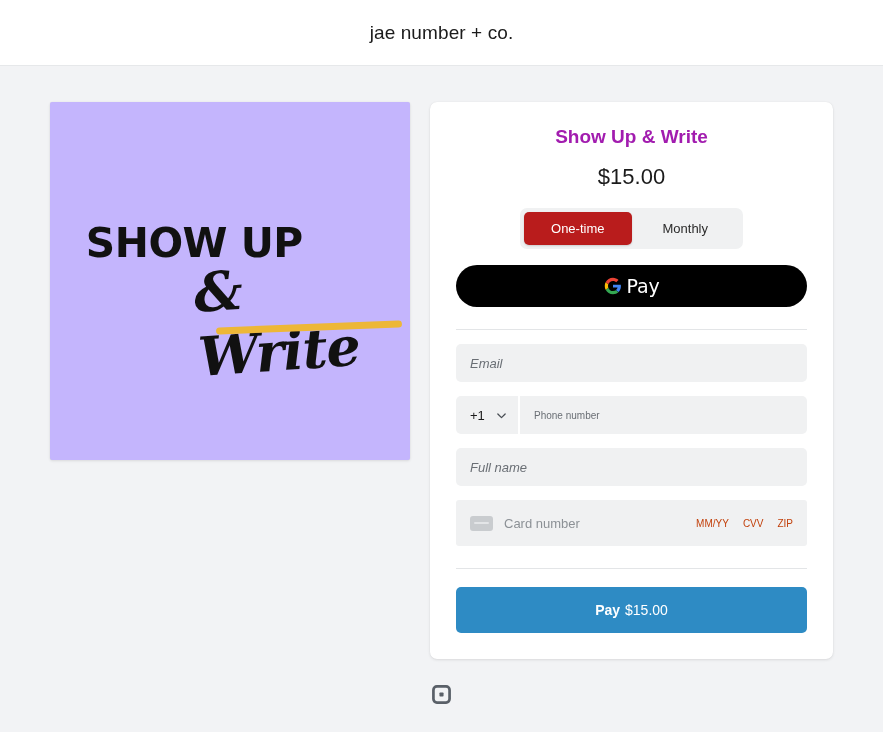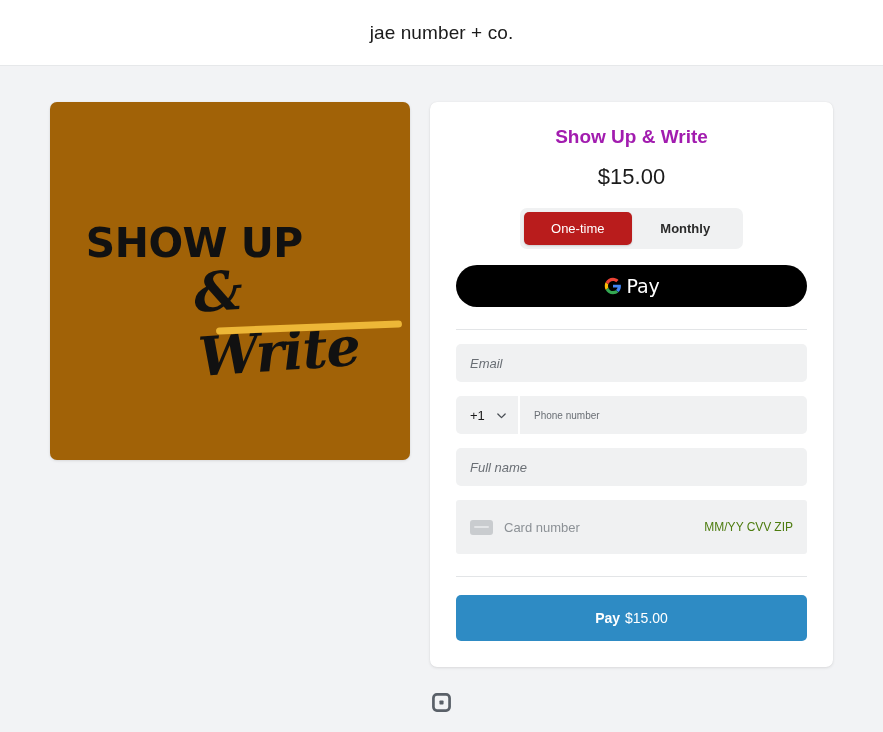--- a/index.html
+++ b/index.html
@@ -37,22 +37,22 @@
   .page {
     display: flex;
     justify-content: center;
     gap: 20px;
     padding: 36px 0 0 0;
   }
 
   .media-card {
     width: 360px;
     height: 358px;
-    background: #a16207;
-    border-radius: 7px;
+    background: #c4b5fd;
+    border-radius: 2px;
     box-shadow: 0 1px 3px rgba(0,0,0,.10), 0 0 1px rgba(0,0,0,.08);
     display: flex;
     align-items: center;
     justify-content: center;
     overflow: hidden;
     padding-left: 6px;
   }
 
   .logo-art {
     width: 330px;
@@ -139,21 +139,20 @@
   }
   .freq-option {
     flex: 1;
     text-align: center;
     font-size: 13px;
     padding: 9px 0;
     border-radius: 5px;
     color: #2b2b2b;
     cursor: pointer;
     user-select: none;
-    font-weight: bold;
   }
   .freq-option.active {
     background: #b91c1c;
     color: #ffffff;
     font-weight: 400;
     box-shadow: 0 1px 2px rgba(0,0,0,.15);
   }
 
   
   .gpay-button {
@@ -222,21 +221,21 @@
     display: flex;
     align-items: center;
     padding: 0 14px;
     font-size: 10px;
     color: #6a6f75;
     cursor: text;
   }
 
   .card-row {
     margin-top: 14px;
-    height: 54px;
+    height: 46px;
     background: #f0f1f2;
     border-radius: 3px;
     display: flex;
     align-items: center;
     padding: 16px 14px;
     cursor: text;
   }
   .card-icon {
     width: 23px;
     height: 15px;
@@ -256,23 +255,23 @@
     background: #e3e5e7;
     border-radius: 1px;
   }
   .card-number-ph {
     flex: 1;
     font-size: 13px;
     color: #8c9196;
   }
   .card-extra {
     display: flex;
-    gap: 3px;
-    font-size: 12px;
-    color: #4d7c0f;
+    gap: 14px;
+    font-size: 10px;
+    color: #c2410c;
   }
 
   
   .pay-button {
     margin-top: 18px;
     height: 46px;
     background: #2e8bc4;
     border-radius: 5px;
     display: flex;
     align-items: center;

